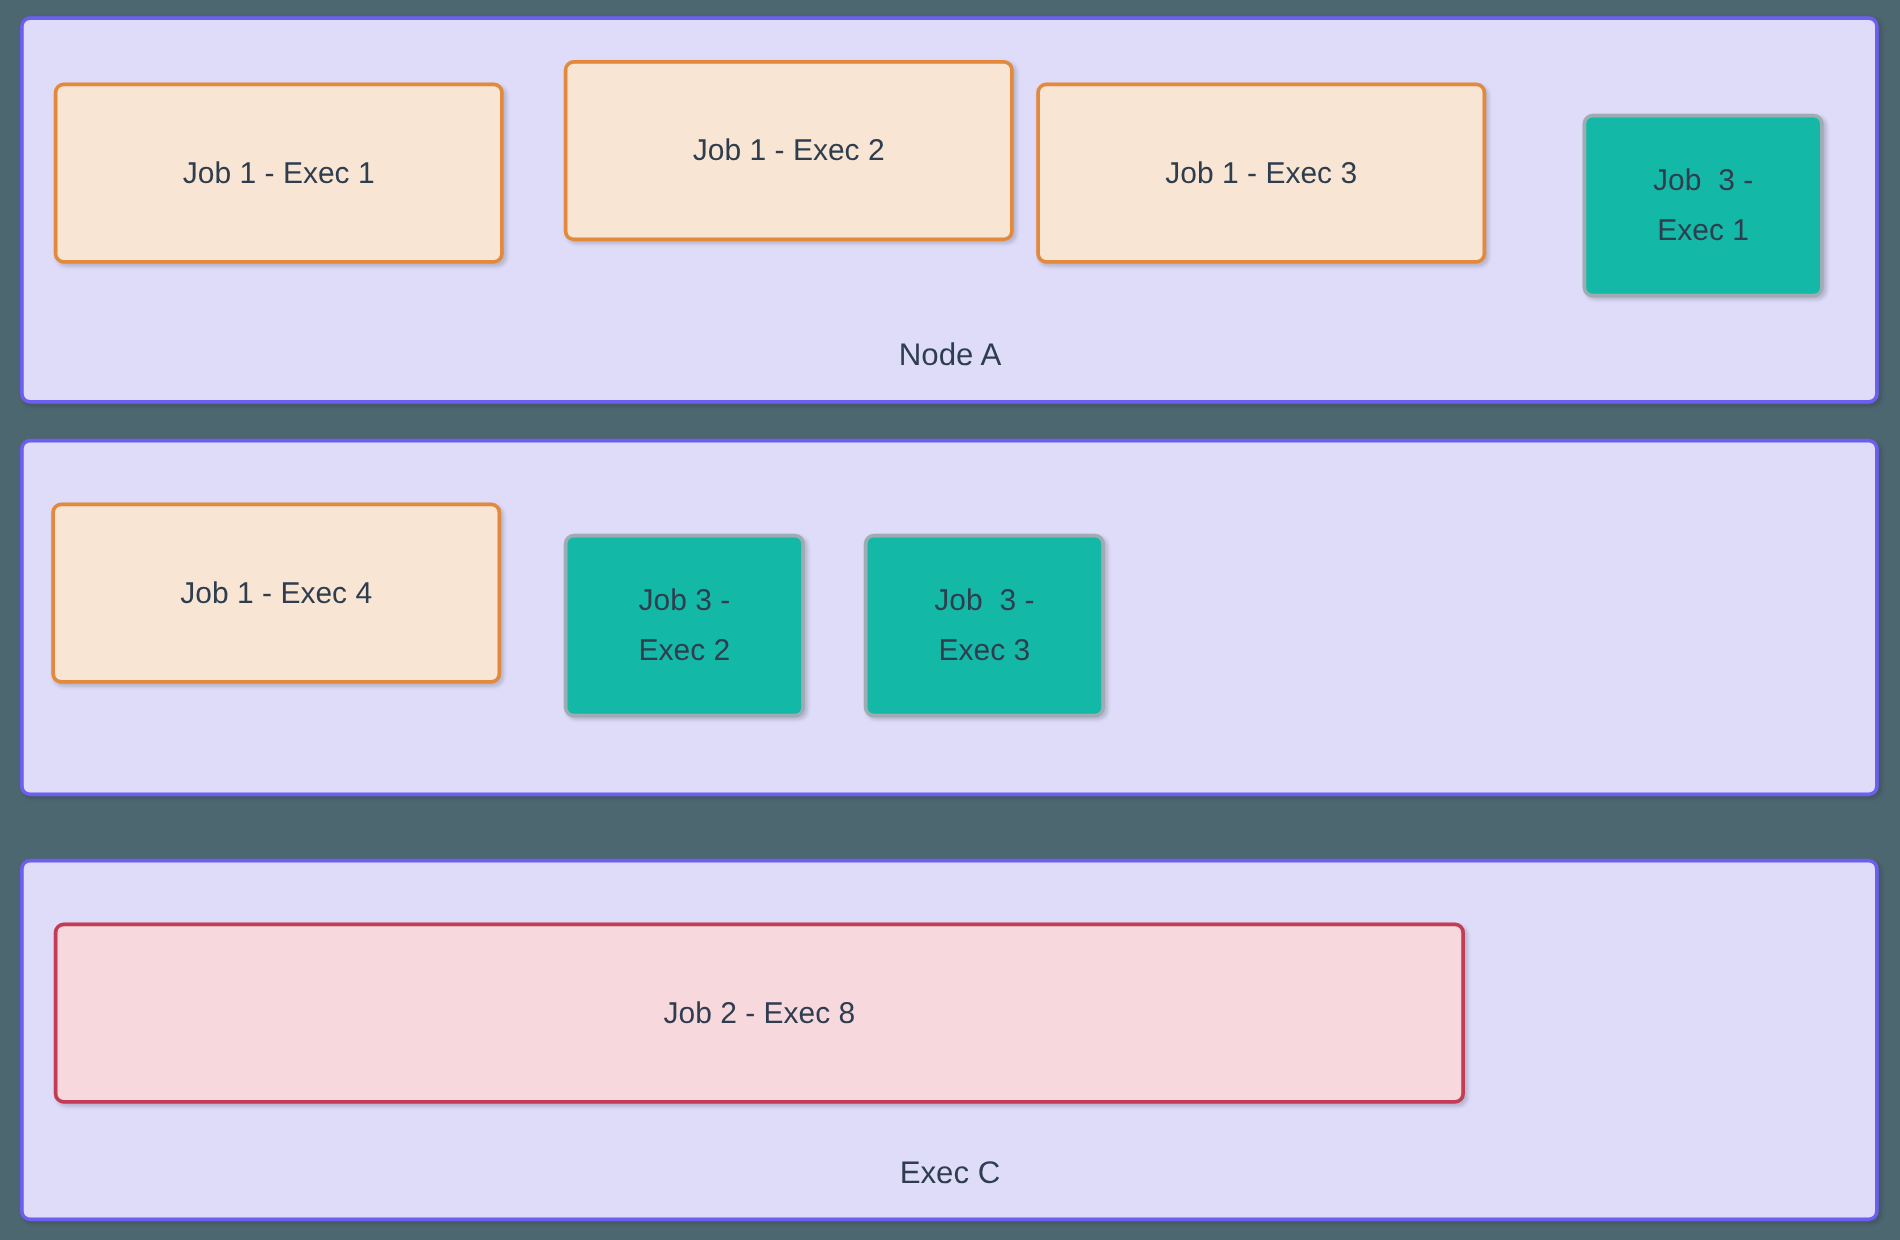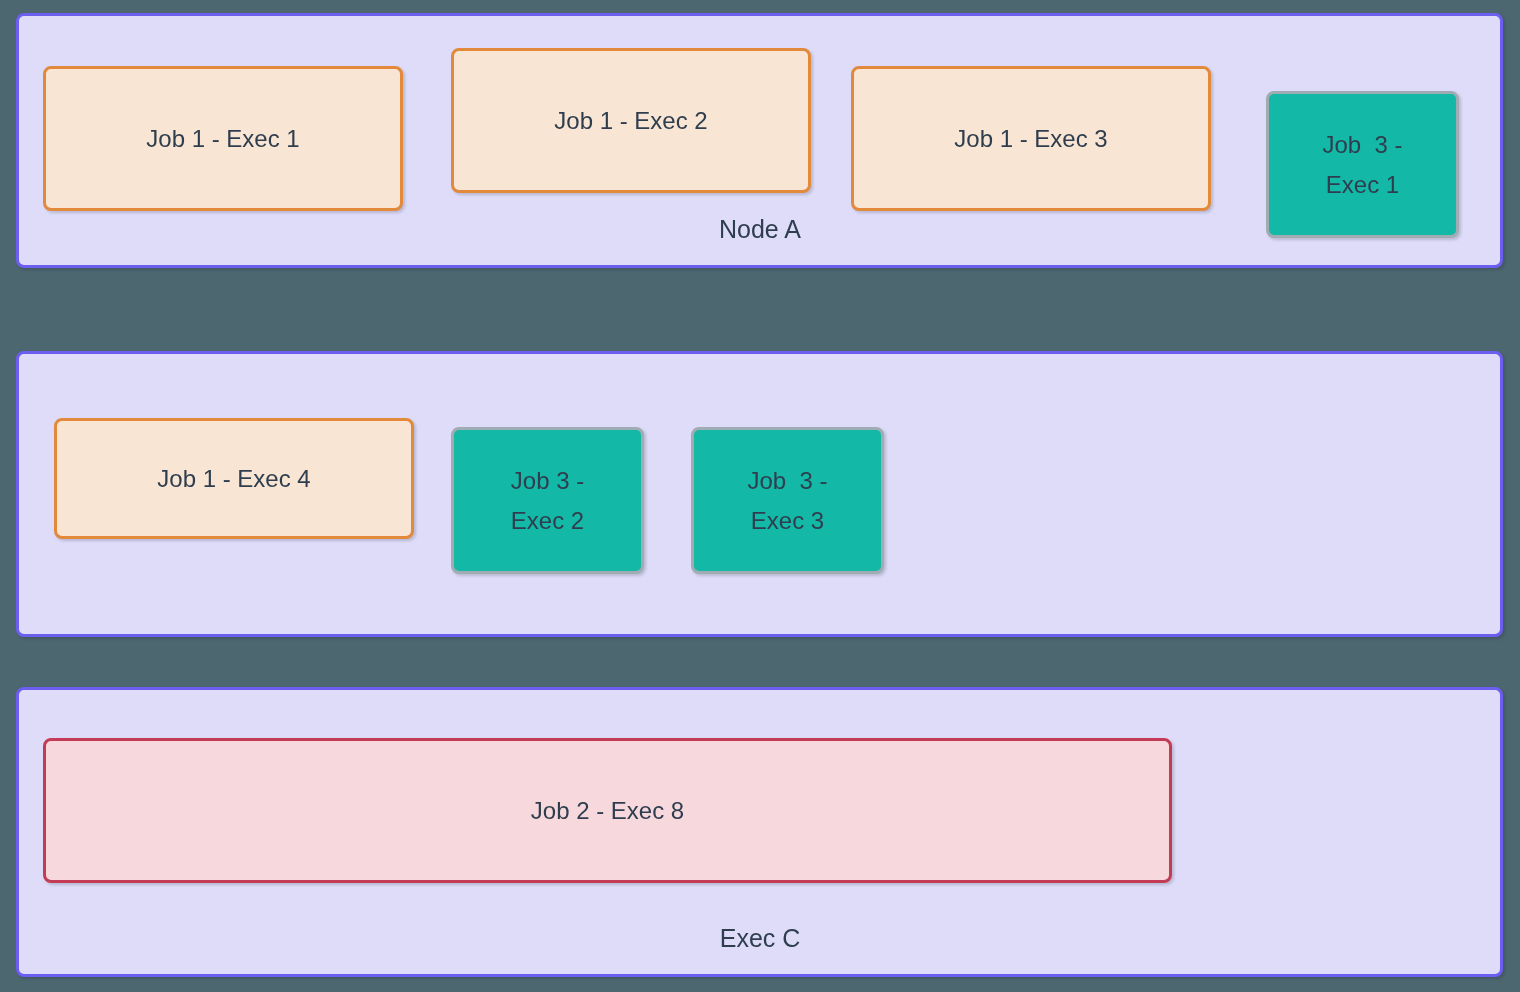--- a/index.html
+++ b/index.html
@@ -67,39 +67,39 @@
   .exec.job2 {
     background: #F7D8DD;
     border: 3px solid #C33B55;
   }
 </style>
 </head>
 <body>
 
 <div class="canvas">
 
-  <section class="node" style="top:13px; height:255px;padding-left:40px;">
+  <section class="node" style="top:13px; height:310px;padding-left:40px;">
     <div class="exec job1" style="left:24px; top:50px; width:360px; height:145px;">
       <span class="exec-label">Job 1 - Exec 1</span>
     </div>
     <div class="exec job1" style="left:432px; top:32px; width:360px; height:145px;">
       <span class="exec-label">Job 1 - Exec 2</span>
     </div>
-    <div class="exec job1" style="left:832px; top:50px; width:360px; height:145px;">
+    <div class="exec job1" style="left:810px; top:50px; width:360px; height:145px;">
       <span class="exec-label">Job 1 - Exec 3</span>
     </div>
     <div class="exec job3" style="left:1247px; top:50px; width:193px; height:147px;">
       <span class="exec-label">Job  3 -
 Exec 1</span>
     </div>
     <div class="node-label">Node A</div>
   </section>
 
   <section class="node" style="top:351px; height:286px;">
-    <div class="exec job1" style="left:35px; top:48px; width:360px; height:121px;margin-top:16px;">
+    <div class="exec job1" style="left:22px; top:48px; width:360px; height:145px;">
       <span class="exec-label">Job 1 - Exec 4</span>
     </div>
     <div class="exec job3" style="left:432px; top:48px; width:193px; height:147px;">
       <span class="exec-label">Job 3 -
 Exec 2</span>
     </div>
     <div class="exec job3" style="left:672px; top:48px; width:193px; height:147px;">
       <span class="exec-label">Job  3 -
 Exec 3</span>
     </div>

